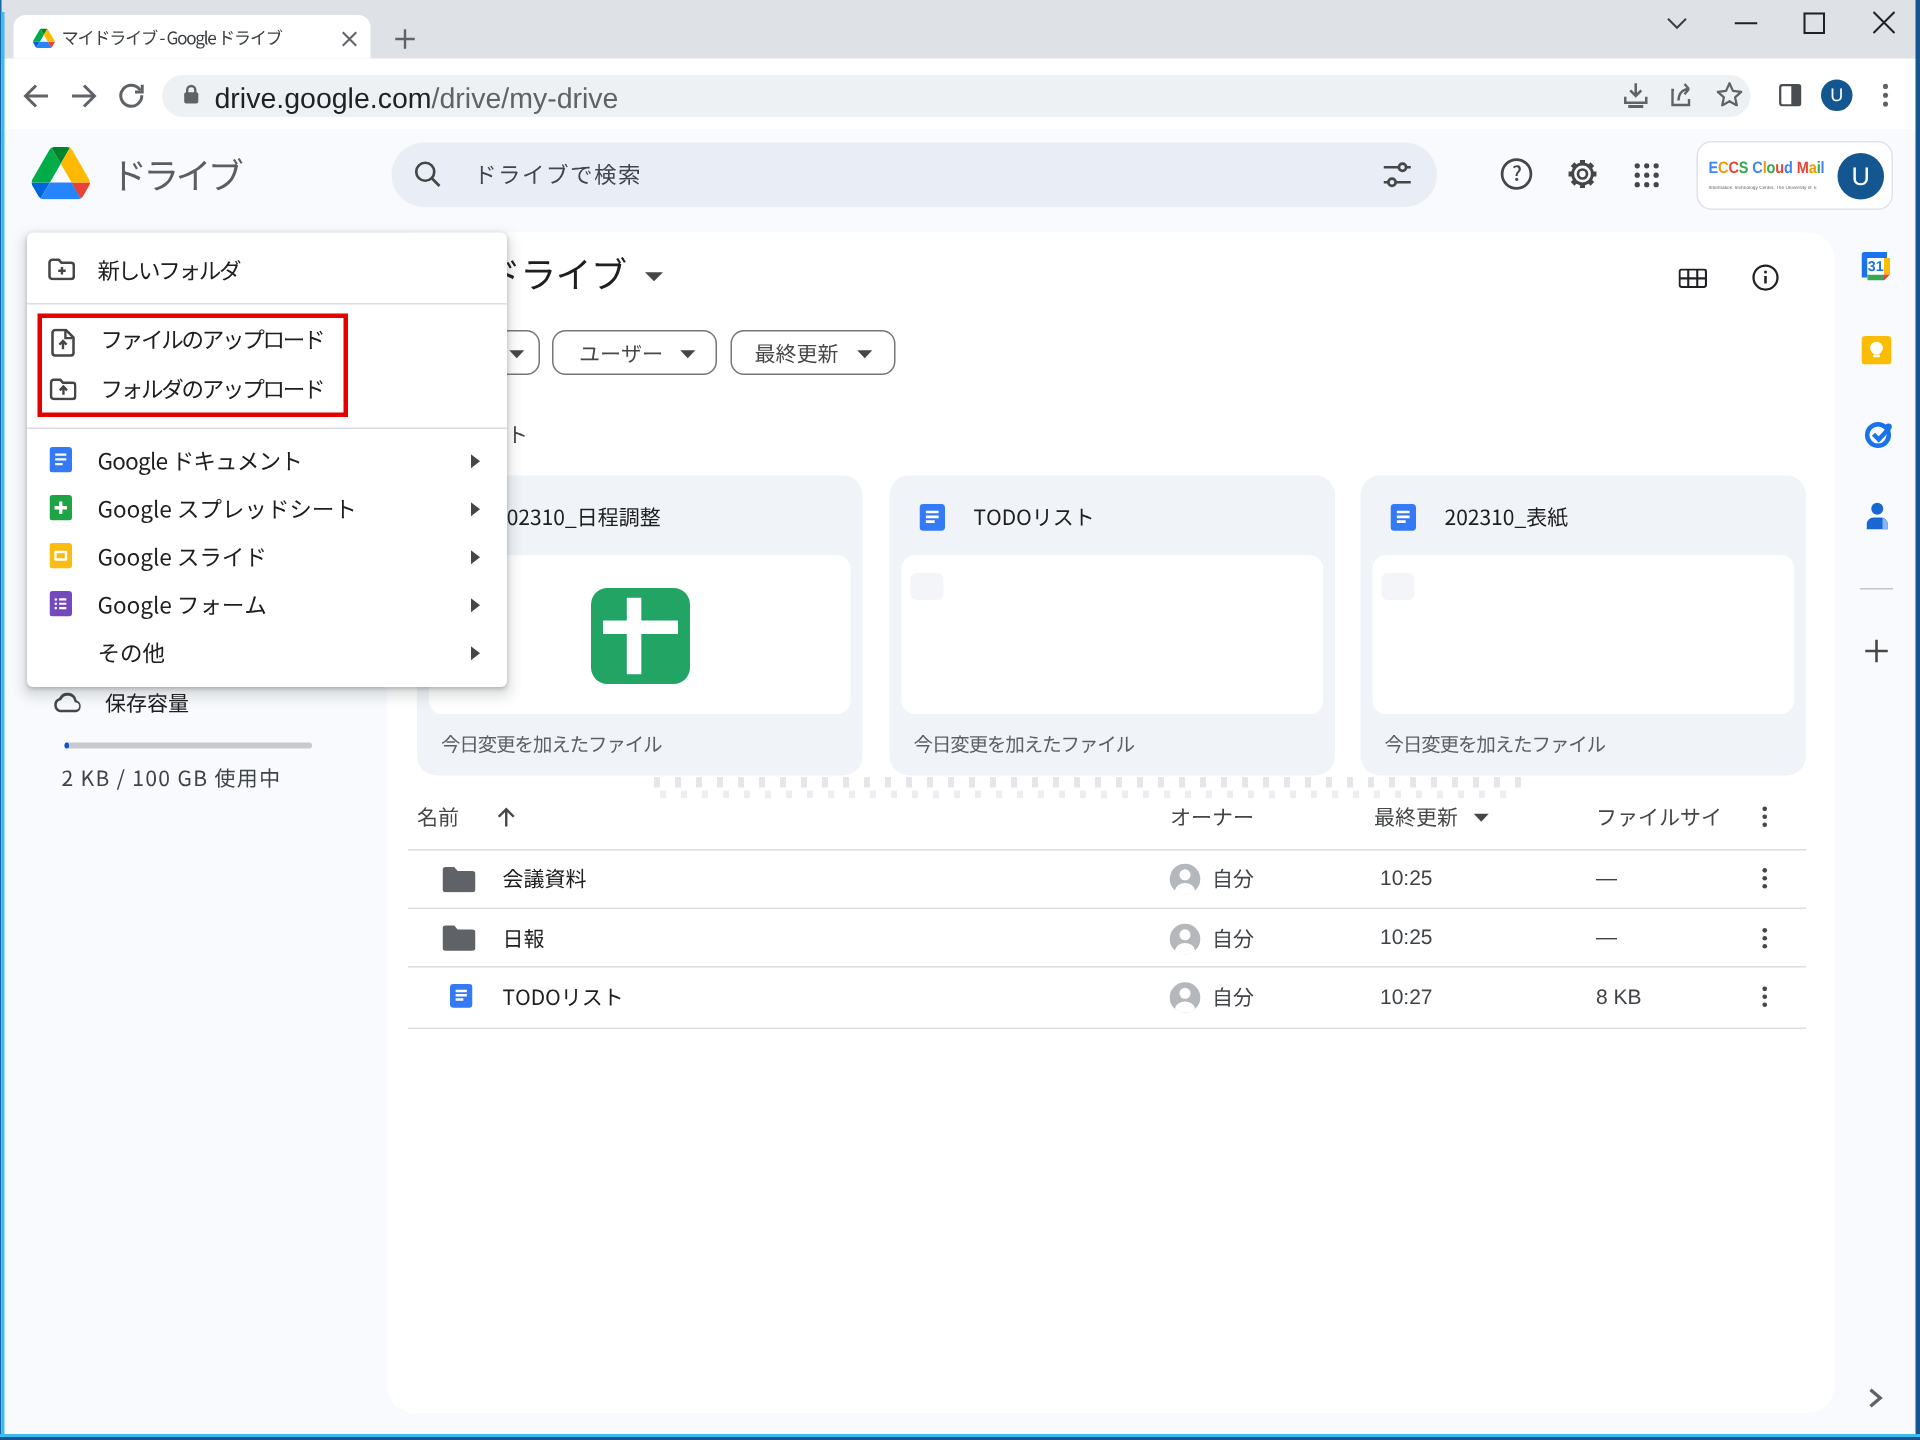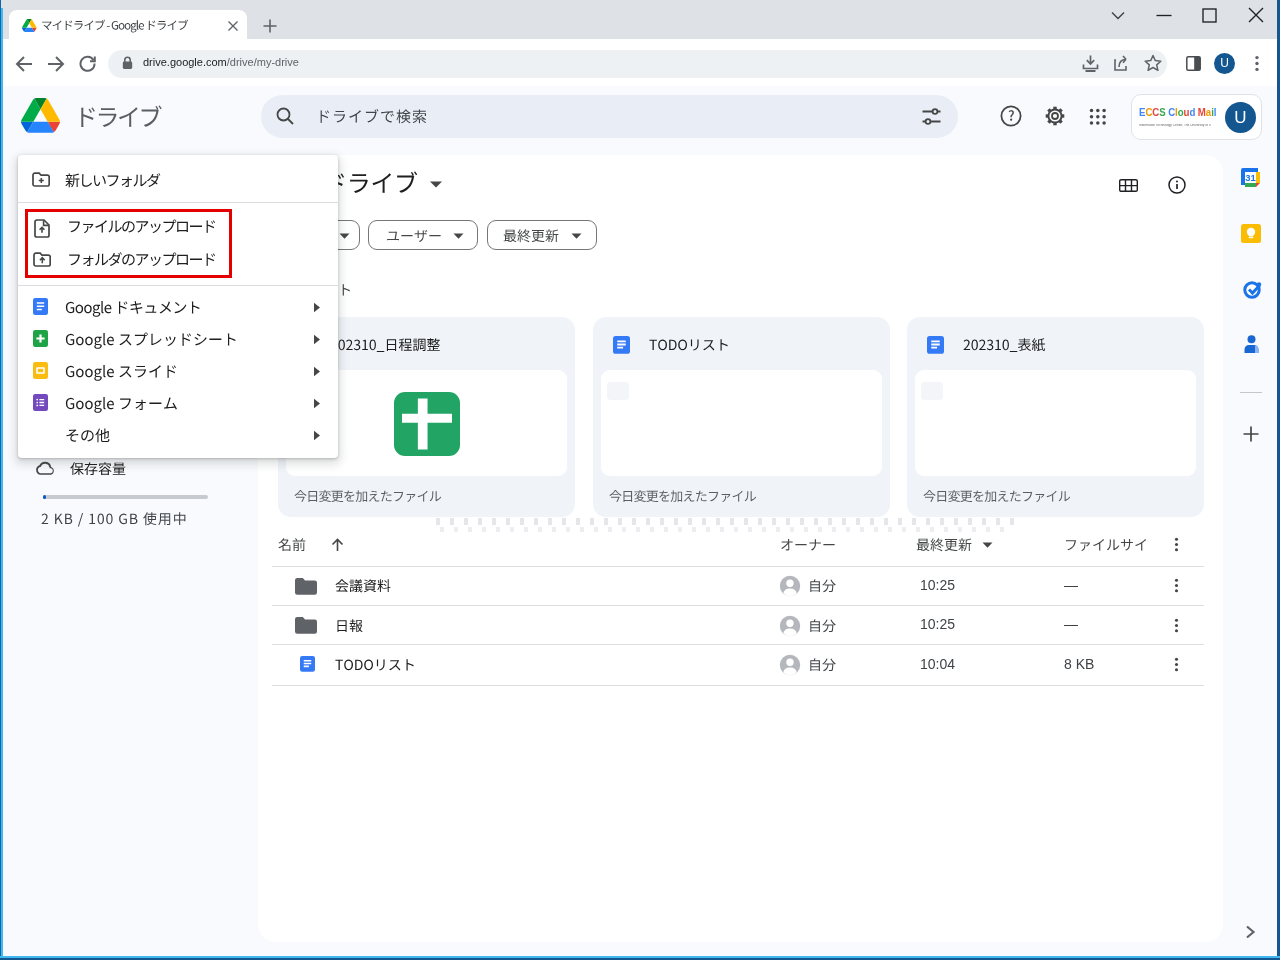--- a/index.html
+++ b/index.html
@@ -48,21 +48,21 @@
   </svg>
 <svg class="a" style="left:79px;top:55px" width="17" height="17">
     <path d="M14.5,5.2 A7,7 0 1 0 15.5,8.5" stroke="#5f6368" stroke-width="2" fill="none"></path>
     <path d="M15.8,1.5 V6.3 H11" stroke="#5f6368" stroke-width="2" fill="none"></path>
   </svg>
 <div class="a" style="left:108px;top:50px;width:1059px;height:28px;background:#eef1f3;border-radius:14px"></div>
 <svg class="a" style="left:122px;top:56px" width="11" height="14">
     <rect x="0.8" y="5.5" width="9.4" height="7.5" rx="1.4" fill="#5f6368"></rect>
     <path d="M2.8,6 V4 a2.7,2.7 0 0 1 5.4,0 V6" stroke="#5f6368" stroke-width="1.6" fill="none"></path>
   </svg>
-<div class="ltx" style="left:143px;top:56.5px;font-size:11px;color:#202124">drive.google.com<span style="color:#5f6368">/drive/my-drive</span></div>
+<div class="ltx" style="left:143px;top:56.5px;font-size:19px;color:#202124">drive.google.com<span style="color:#5f6368">/drive/my-drive</span></div>
 <svg class="a" style="left:1081px;top:53px" width="19" height="20">
     <path d="M9.5,2.5 V10.5 M5.8,7.2 L9.5,11 L13.2,7.2" stroke="#5f6368" stroke-width="1.7" fill="none"></path>
     <path d="M2.5,11.5 V15.5 H16.5 V11.5" stroke="#5f6368" stroke-width="1.7" fill="none"></path>
     <path d="M4.5,18 H14.5" stroke="#5f6368" stroke-width="2"></path>
   </svg>
 <svg class="a" style="left:1113px;top:54px" width="19" height="18">
     <path d="M3,6 H2 V16 H13 V12" stroke="#5f6368" stroke-width="1.6" fill="none"></path>
     <path d="M6,13 C6,8 9,5.5 13,5.3 M13,5.3 L10,2 M13,5.3 L10,8.8" stroke="#5f6368" stroke-width="1.6" fill="none"></path>
   </svg>
 <svg class="a" style="left:1144px;top:54px" width="18" height="17">
@@ -329,21 +329,21 @@
     <path transform="translate(0,14)" d="M3.5 0V-9.2H0.4V-10.3H7.9V-9.2H4.8V0Z M13.6 0.2Q12.3 0.2 11.3 -0.5Q10.3 -1.1 9.8 -2.3Q9.2 -3.5 9.2 -5.2Q9.2 -6.8 9.8 -8Q10.3 -9.2 11.3 -9.8Q12.3 -10.4 13.6 -10.4Q14.9 -10.4 15.9 -9.8Q16.8 -9.2 17.4 -8Q18 -6.8 18 -5.2Q18 -3.5 17.4 -2.3Q16.8 -1.1 15.9 -0.5Q14.9 0.2 13.6 0.2ZM13.6 -1Q14.5 -1 15.2 -1.5Q15.9 -2 16.3 -2.9Q16.6 -3.9 16.6 -5.2Q16.6 -6.5 16.3 -7.4Q15.9 -8.3 15.2 -8.8Q14.5 -9.3 13.6 -9.3Q12.7 -9.3 12 -8.8Q11.3 -8.3 10.9 -7.4Q10.5 -6.5 10.5 -5.2Q10.5 -3.9 10.9 -2.9Q11.3 -2 12 -1.5Q12.7 -1 13.6 -1Z M20.2 0V-10.3H22.7Q24.3 -10.3 25.4 -9.7Q26.5 -9.1 27 -7.9Q27.6 -6.8 27.6 -5.2Q27.6 -3.5 27 -2.4Q26.5 -1.2 25.4 -0.6Q24.4 0 22.8 0ZM21.5 -1.1H22.6Q23.8 -1.1 24.7 -1.5Q25.5 -2 25.9 -3Q26.3 -3.9 26.3 -5.2Q26.3 -6.5 25.9 -7.4Q25.5 -8.3 24.7 -8.7Q23.8 -9.2 22.6 -9.2H21.5Z M33.6 0.2Q32.3 0.2 31.3 -0.5Q30.3 -1.1 29.8 -2.3Q29.2 -3.5 29.2 -5.2Q29.2 -6.8 29.8 -8Q30.3 -9.2 31.3 -9.8Q32.3 -10.4 33.6 -10.4Q34.9 -10.4 35.9 -9.8Q36.9 -9.2 37.4 -8Q38 -6.8 38 -5.2Q38 -3.5 37.4 -2.3Q36.9 -1.1 35.9 -0.5Q34.9 0.2 33.6 0.2ZM33.6 -1Q34.5 -1 35.2 -1.5Q35.9 -2 36.3 -2.9Q36.7 -3.9 36.7 -5.2Q36.7 -6.5 36.3 -7.4Q35.9 -8.3 35.2 -8.8Q34.5 -9.3 33.6 -9.3Q32.7 -9.3 32 -8.8Q31.3 -8.3 30.9 -7.4Q30.6 -6.5 30.6 -5.2Q30.6 -3.9 30.9 -2.9Q31.3 -2 32 -1.5Q32.7 -1 33.6 -1Z M49.7 -10.6Q49.6 -10.4 49.6 -10.1Q49.6 -9.8 49.6 -9.4Q49.6 -9.1 49.6 -8.7Q49.6 -8.3 49.6 -7.8Q49.6 -7.4 49.6 -7.1Q49.6 -5.9 49.5 -5Q49.4 -4.1 49.3 -3.5Q49.1 -2.9 48.8 -2.4Q48.5 -1.9 48.1 -1.5Q47.7 -0.9 47.1 -0.5Q46.5 -0.1 45.9 0.1Q45.3 0.4 44.8 0.6L43.9 -0.4Q44.9 -0.6 45.7 -1.1Q46.6 -1.5 47.2 -2.3Q47.6 -2.7 47.9 -3.1Q48.1 -3.6 48.2 -4.2Q48.3 -4.7 48.4 -5.5Q48.4 -6.2 48.4 -7.2Q48.4 -7.5 48.4 -7.9Q48.4 -8.3 48.4 -8.7Q48.4 -9.2 48.4 -9.4Q48.4 -9.8 48.4 -10.1Q48.4 -10.4 48.3 -10.6ZM43.2 -10.5Q43.1 -10.3 43.1 -10Q43.1 -9.8 43.1 -9.5Q43.1 -9.4 43.1 -9.1Q43.1 -8.7 43.1 -8.2Q43.1 -7.8 43.1 -7.2Q43.1 -6.7 43.1 -6.2Q43.1 -5.7 43.1 -5.3Q43.1 -5 43.1 -4.8Q43.1 -4.6 43.1 -4.3Q43.1 -4 43.2 -3.8H41.9Q41.9 -3.9 41.9 -4.2Q41.9 -4.5 41.9 -4.8Q41.9 -5 41.9 -5.4Q41.9 -5.7 41.9 -6.2Q41.9 -6.7 41.9 -7.2Q41.9 -7.8 41.9 -8.2Q41.9 -8.7 41.9 -9.1Q41.9 -9.4 41.9 -9.5Q41.9 -9.7 41.9 -10Q41.9 -10.3 41.9 -10.5Z M64 -9.4Q63.9 -9.3 63.8 -9.1Q63.7 -8.9 63.6 -8.8Q63.4 -8.1 62.9 -7.2Q62.5 -6.4 62 -5.6Q61.4 -4.8 60.9 -4.1Q60.1 -3.3 59.2 -2.4Q58.2 -1.6 57.2 -0.9Q56.2 -0.2 55.1 0.3L54.2 -0.6Q55.3 -1.1 56.4 -1.7Q57.4 -2.4 58.3 -3.2Q59.2 -4 60 -4.8Q60.4 -5.3 60.9 -6Q61.4 -6.7 61.7 -7.4Q62.1 -8.1 62.3 -8.7Q62.2 -8.7 61.8 -8.7Q61.3 -8.7 60.8 -8.7Q60.2 -8.7 59.6 -8.7Q58.9 -8.7 58.3 -8.7Q57.8 -8.7 57.4 -8.7Q57 -8.7 56.8 -8.7Q56.6 -8.7 56.3 -8.7Q56 -8.7 55.7 -8.6Q55.5 -8.6 55.4 -8.6V-9.9Q55.5 -9.9 55.8 -9.8Q56 -9.8 56.3 -9.8Q56.6 -9.8 56.8 -9.8Q57 -9.8 57.4 -9.8Q57.8 -9.8 58.4 -9.8Q58.9 -9.8 59.5 -9.8Q60.2 -9.8 60.7 -9.8Q61.3 -9.8 61.7 -9.8Q62.1 -9.8 62.2 -9.8Q62.6 -9.8 62.8 -9.8Q63.1 -9.9 63.3 -9.9ZM61 -4.9Q61.6 -4.4 62.2 -3.8Q62.8 -3.2 63.4 -2.6Q64 -2 64.5 -1.5Q65 -0.9 65.4 -0.5L64.4 0.4Q63.9 -0.3 63.2 -1.1Q62.5 -1.8 61.8 -2.6Q61 -3.4 60.2 -4.1Z M71.5 -1.2Q71.5 -1.4 71.5 -2Q71.5 -2.6 71.5 -3.4Q71.5 -4.3 71.5 -5.2Q71.5 -6.1 71.5 -6.9Q71.5 -7.8 71.5 -8.4Q71.5 -9.1 71.5 -9.4Q71.5 -9.7 71.5 -10.1Q71.5 -10.5 71.4 -10.8H72.8Q72.7 -10.5 72.7 -10.1Q72.7 -9.7 72.7 -9.4Q72.7 -8.8 72.7 -8.1Q72.7 -7.3 72.7 -6.4Q72.7 -5.6 72.7 -4.7Q72.7 -3.9 72.7 -3.2Q72.7 -2.4 72.7 -1.9Q72.7 -1.4 72.7 -1.2Q72.7 -1 72.7 -0.7Q72.7 -0.4 72.7 -0.1Q72.8 0.2 72.8 0.4H71.4Q71.5 0.1 71.5 -0.4Q71.5 -0.8 71.5 -1.2ZM72.4 -7.2Q73.1 -7 74 -6.7Q74.8 -6.4 75.7 -6.1Q76.5 -5.7 77.3 -5.4Q78.1 -5.1 78.7 -4.8L78.2 -3.6Q77.6 -3.9 76.8 -4.3Q76.1 -4.6 75.3 -4.9Q74.5 -5.2 73.7 -5.5Q73 -5.7 72.4 -5.9Z" fill="#1f1f1f"></path>
   </svg>
 <svg class="a" style="left:779px;top:654px" width="22" height="22">
     <circle cx="11" cy="11" r="10.2" fill="#b4b8bd"></circle>
     <circle cx="11" cy="8.2" r="3.7" fill="#fff"></circle>
     <path d="M4.2,18.6 a6.9,6 0 0 1 13.6,0 a10.2,10.2 0 0 1 -13.6,0 z" fill="#fff"></path>
   </svg>
 <svg class="tx" style="left:808px;top:656px" width="30" height="21">
     <path transform="translate(0,14)" d="M3 -6.7H11.1V-5.8H3ZM3 -3.7H11.1V-2.7H3ZM3 -0.6H11.1V0.3H3ZM2.3 -9.8H11.9V1.1H10.8V-8.8H3.3V1.1H2.3ZM6.4 -11.8 7.6 -11.6Q7.4 -11 7.1 -10.4Q6.9 -9.7 6.6 -9.3L5.7 -9.5Q5.8 -9.8 5.9 -10.2Q6.1 -10.6 6.2 -11Q6.3 -11.4 6.4 -11.8Z M16.6 -6.5H24.6V-5.4H16.6ZM24.3 -6.5H25.4Q25.4 -6.5 25.4 -6.4Q25.4 -6.3 25.4 -6.2Q25.4 -6 25.4 -6Q25.3 -4.3 25.2 -3.2Q25.1 -2 25 -1.3Q24.9 -0.5 24.8 -0.1Q24.6 0.3 24.5 0.5Q24.2 0.8 24 0.9Q23.7 1 23.4 1Q23 1.1 22.4 1.1Q21.8 1.1 21.1 1Q21.1 0.8 21 0.5Q21 0.2 20.8 -0Q21.5 0 22.1 0Q22.7 0.1 22.9 0.1Q23.1 0.1 23.3 0Q23.4 -0 23.5 -0.1Q23.7 -0.3 23.8 -1Q24 -1.6 24.1 -2.9Q24.2 -4.2 24.3 -6.3ZM18.5 -11.5 19.6 -11.2Q19.1 -10 18.4 -8.9Q17.7 -7.8 16.9 -6.9Q16.1 -6 15.2 -5.4Q15.1 -5.5 15 -5.6Q14.8 -5.8 14.6 -5.9Q14.5 -6.1 14.3 -6.2Q15.2 -6.8 16 -7.6Q16.8 -8.4 17.5 -9.4Q18.1 -10.4 18.5 -11.5ZM23.4 -11.5Q23.8 -10.8 24.3 -10.1Q24.7 -9.3 25.3 -8.7Q25.9 -8 26.5 -7.4Q27.1 -6.8 27.7 -6.4Q27.5 -6.3 27.4 -6.1Q27.2 -6 27 -5.8Q26.9 -5.6 26.8 -5.5Q26.2 -6 25.6 -6.6Q25 -7.2 24.4 -8Q23.8 -8.7 23.3 -9.5Q22.8 -10.3 22.4 -11.1ZM19.6 -6.2H20.7Q20.6 -5 20.3 -3.9Q20.1 -2.8 19.6 -1.9Q19.1 -0.9 18.1 -0.1Q17.2 0.7 15.7 1.2Q15.7 1 15.6 0.9Q15.5 0.7 15.3 0.5Q15.2 0.4 15.1 0.3Q16.4 -0.2 17.3 -0.9Q18.1 -1.6 18.6 -2.4Q19.1 -3.3 19.3 -4.2Q19.5 -5.2 19.6 -6.2Z" fill="#3f4348"></path>
   </svg>
-<div class="ltx" style="left:920px;top:656.8px;font-size:14px;color:#3f4348">10:04</div>
+<div class="ltx" style="left:920px;top:656.8px;font-size:14px;color:#3f4348">10:27</div>
 <div class="ltx" style="left:1064px;top:656.8px;font-size:14px;color:#3f4348">8 KB</div>
 <svg class="a" style="left:1174px;top:657px" width="5" height="15">
     <circle cx="2.5" cy="2.2" r="1.55" fill="#444746"></circle>
     <circle cx="2.5" cy="7.5" r="1.55" fill="#444746"></circle>
     <circle cx="2.5" cy="12.8" r="1.55" fill="#444746"></circle>
   </svg>
 <svg class="a" style="left:35px;top:461px" width="20" height="15" viewBox="0 0 24 16.8">
     <path d="M19.35,6.54 A7.49,7.49 0 0 0 5.26,4.55 A6,6 0 0 0 6,16 H19 A5,5 0 0 0 19.35,6.54 Z M19,14 H6 A4,4 0 0 1 5.77,6.6 l1.07,-.11 .5,-.95 a5.49,5.49 0 0 1 10.08,1.37 l.37,1.13 1.18,.09 A3,3 0 0 1 19,14 Z" fill="#444746"></path>
   </svg>
 <svg class="tx" style="left:70px;top:460px" width="58" height="21">

